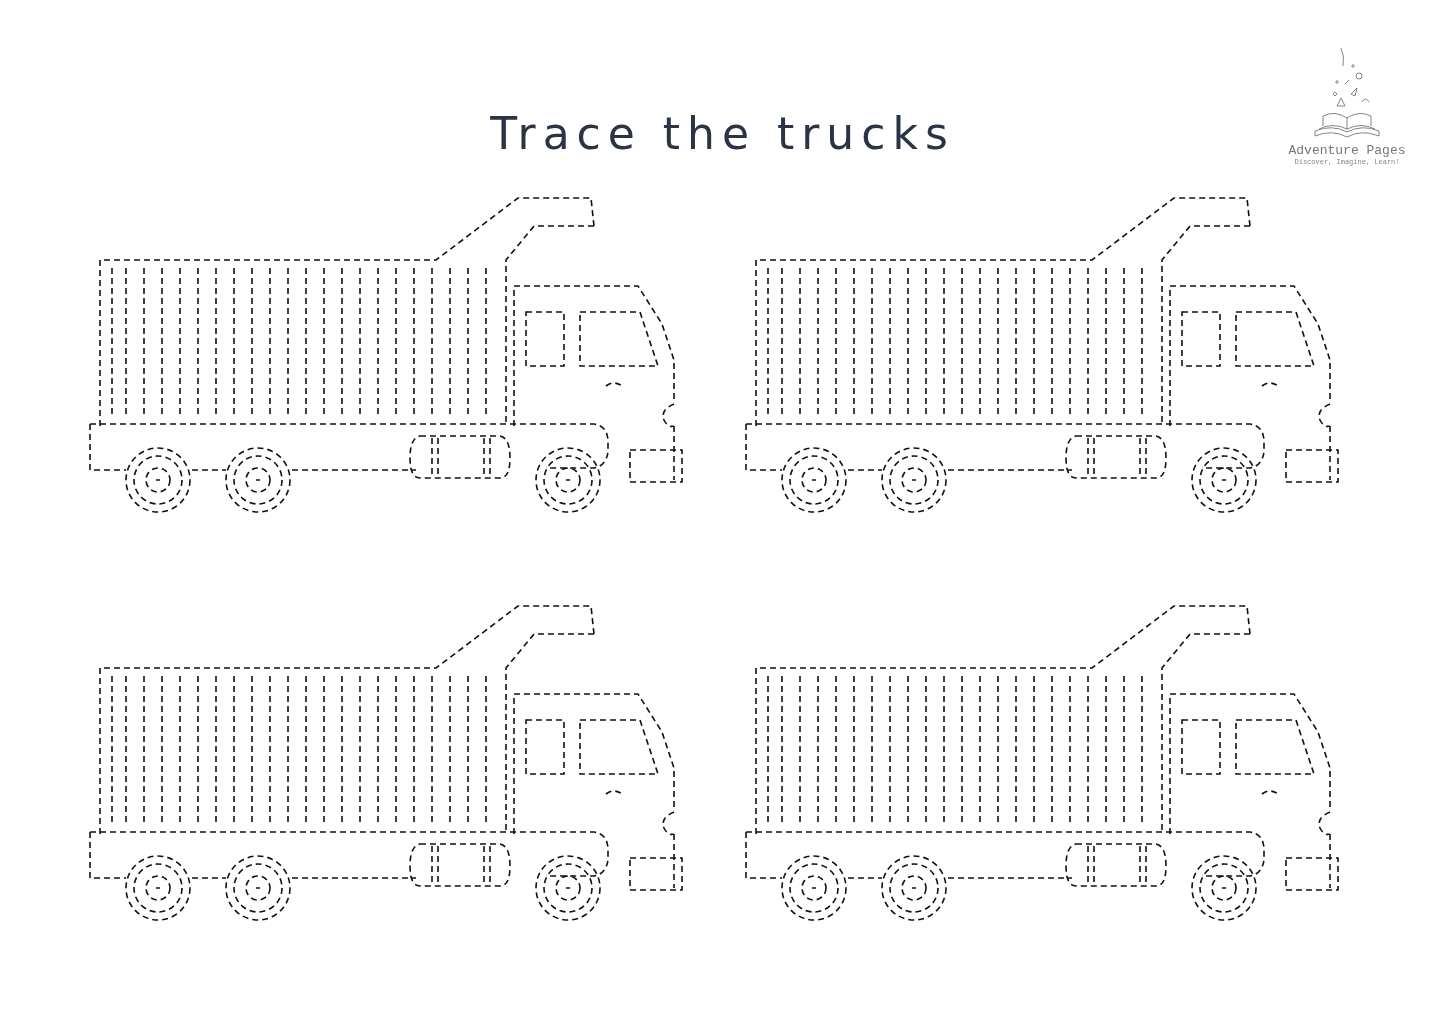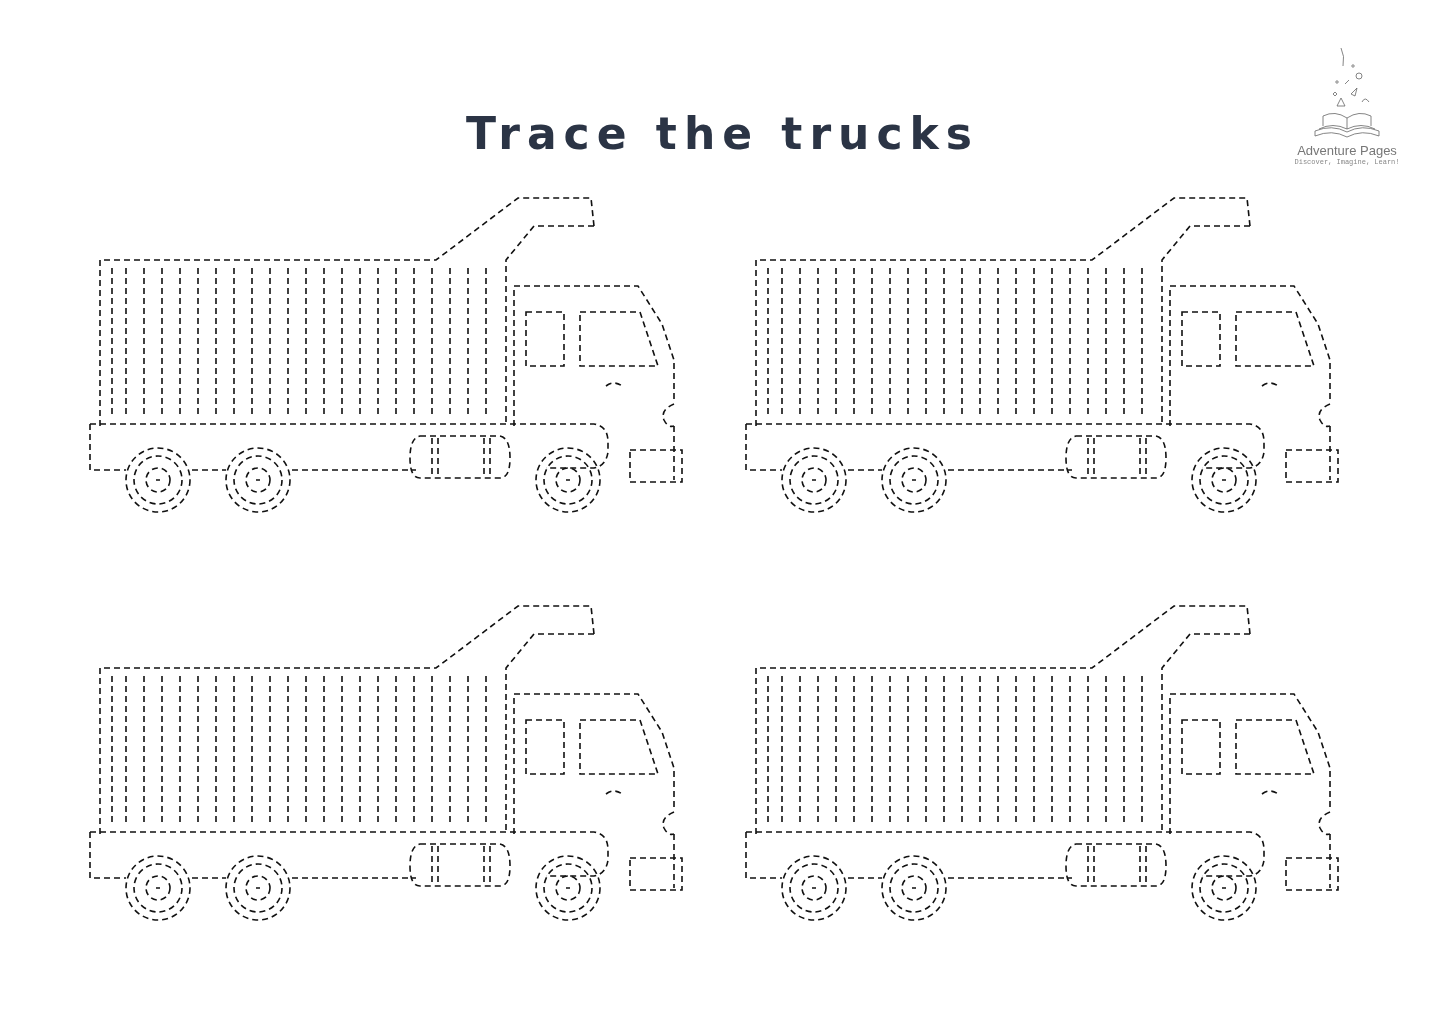--- a/index.html
+++ b/index.html
@@ -1,24 +1,24 @@
 <!DOCTYPE html>
 <html><head>
 <meta charset="utf-8">
 <style>
   html, body { margin:0; padding:0; background:#ffffff; }
   body { width:1445px; height:1022px; position:relative; overflow:hidden; font-family:"DejaVu Sans", sans-serif; }
   .title {
     position:absolute; left:0; width:1445px; top:108px; text-align:center;
     font-family:"DejaVu Sans", sans-serif; font-size:44px; letter-spacing:7px;
-    color:#2b3445; font-weight:700;
+    color:#2b3445; font-weight:400;
   }
   .logo { position:absolute; left:1282px; top:36px; width:130px; height:140px; text-align:center; }
   .logo svg { display:block; margin:0 auto; }
-  .logo-name { font-family:Liberation Sans, sans-serif; font-size:13px; color:#777; margin-top:2px; }
+  .logo-name { font-family:Liberation Mono, monospace; font-size:13px; color:#777; margin-top:2px; }
   .logo-tag { font-family:Liberation Mono, monospace; font-size:7px; color:#888; }
   .truck { position:absolute; width:610px; height:330px; }
   .truck svg { width:610px; height:330px; overflow:visible; }
   .d { fill:none; stroke:#111; stroke-width:1.6; stroke-dasharray:6 4; }
 </style>
 </head>
 <body>
 
 <div class="title">Trace the trucks</div>
 

